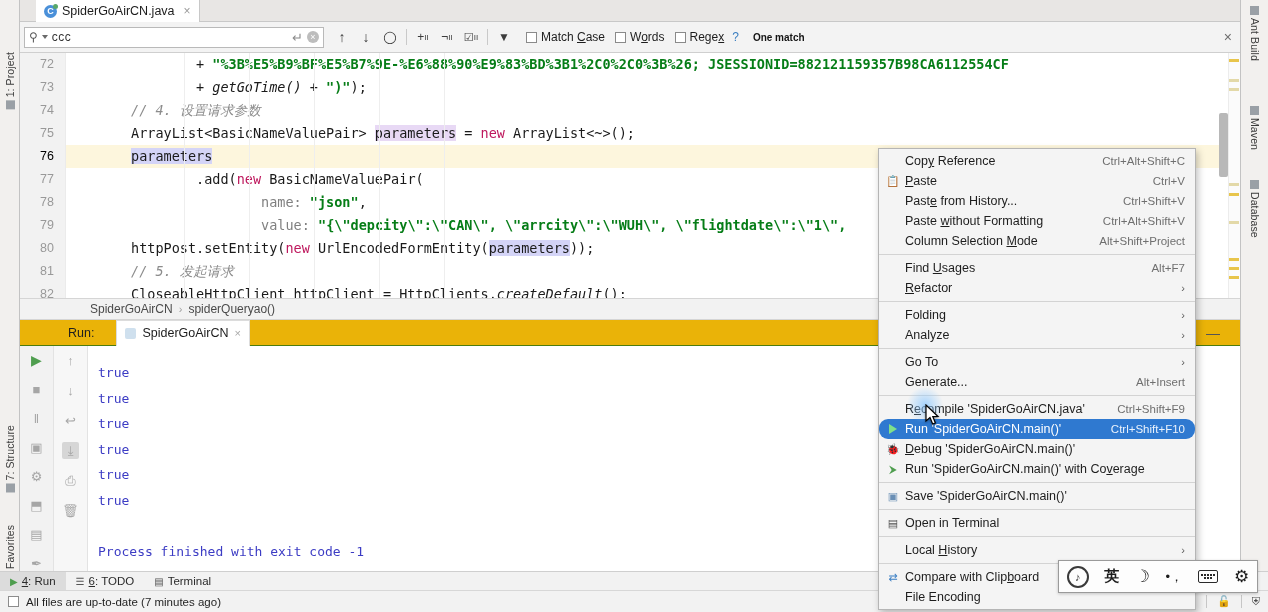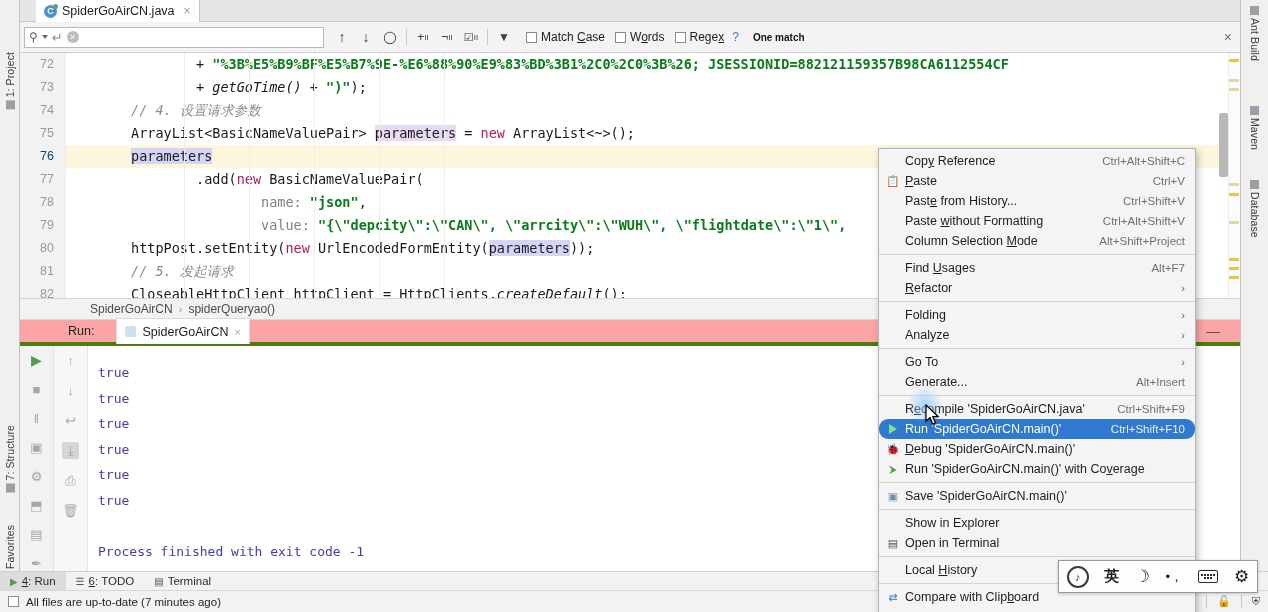--- a/index.html
+++ b/index.html
@@ -104,21 +104,21 @@
   .cline {
     position: relative; height: 23px; line-height: 23px;
     font-family: "DejaVu Sans Mono", monospace; font-size: 13.5px;
     white-space: pre; color: #1a1a1a;
   }
   .cline .lno {
     position: absolute; left: -46px; width: 34px; text-align: right;
     color: #999999; font-family: "Liberation Sans", sans-serif; font-size: 12.5px;
   }
   .cline.cur { background: #fdf6dd; }
-  .cline.cur .lno { color: #0c4a6e; }
+  .cline.cur .lno { color: #000000; }
   .kw { color: #be185d; font-weight: normal; }
   .str { color: #067d17; font-weight: bold; }
   .cmt { color: #8c8c8c; font-style: italic; }
   .mth { color: #1a1a1a; font-style: italic; }
   .param { color: #808080; }
   .hl { background: #e8d9f5; }
   .selhl { background: #d4d4f7; }
   .indentg { position:absolute; top:0; bottom:0; width:1px; background:#eeeeee; }
 
   
@@ -139,22 +139,22 @@
     font-size: 12px; color: #4a4a4a;
   }
   .breadcrumb .sep { color: #a0a0a0; font-size: 11px; }
 
   
   .runwin {
     position: absolute; left: 20px; right: 28px; top: 320px; bottom: 40px;
     background: #ffffff;
   }
   .runhead {
-    position: relative; height: 26px; background: #fca5a5;
-    border-bottom: 4px solid #4d7c0f; display: flex; align-items: center;
+    position: relative; height: 26px; background: #eab308;
+    border-bottom: 1px solid #4d7c0f; display: flex; align-items: center;
     font-size: 12.5px; color: #2b2b2b;
   }
   .runlabel { margin-left: 48px; color: #1f1f1f; }
   .runtab {
     margin-left: 22px; height: 26px; display: flex; align-items: center; gap: 6px;
     padding: 0 8px; background: #ffffff; border: 1px solid #dcdcdc; border-bottom: none;
     font-size: 12.5px; color: #1c1c1c;
   }
   .runtab .dot { width: 11px; height: 11px; background: #cfe0ee; border-radius: 2px; }
   .runtab .x { color: #a8a8a8; font-size: 11px; }
@@ -277,20 +277,21 @@
       <span class="javaicon">C</span>
       <span>SpiderGoAirCN.java</span>
       <span class="tabclose">×</span>
     </div>
   </div>
 
   <div class="findbar">
     <div class="findfield">
       <span class="magnifier">⚲</span>
       <span class="caretdown"></span>
+      <span class="findtext" title="Search">ccc</span>
       <span class="enterico">↵</span>
       <span class="clearico">×</span>
     </div>
 
     <div class="ftool">
       <div class="fbtn">↑</div>
       <div class="fbtn">↓</div>
       <div class="fbtn" style="font-size:12px">◯</div>
       <div class="fsep"></div>
       <div class="fbtn" style="font-size:12px">+<sub style="font-size:8px">II</sub></div>
@@ -469,23 +470,20 @@
         <span class="mico" style="color: rgb(79, 158, 79);">⮞</span>
         <span>Run 'SpiderGoAirCN.main()' with Co<u>v</u>erage</span>
       </div>
       <div class="msep"></div>
       <div class="mi">
         <span class="mico" style="color: rgb(106, 143, 181);">▣</span>
         <span>Save 'SpiderGoAirCN.main()'</span>
       </div>
       <div class="msep"></div>
       <div class="mi">
-        <span>Show in Explorer</span>
-      </div>
-      <div class="mi">
         <span class="mico" style="color: rgb(85, 85, 85);">▤</span>
         <span>Open in Terminal</span>
       </div>
       <div class="msep"></div>
       <div class="mi">
         <span>Local <u>H</u>istory</span>
         <span class="arrow">›</span>
       </div>
       <div class="msep"></div>
       <div class="mi">

